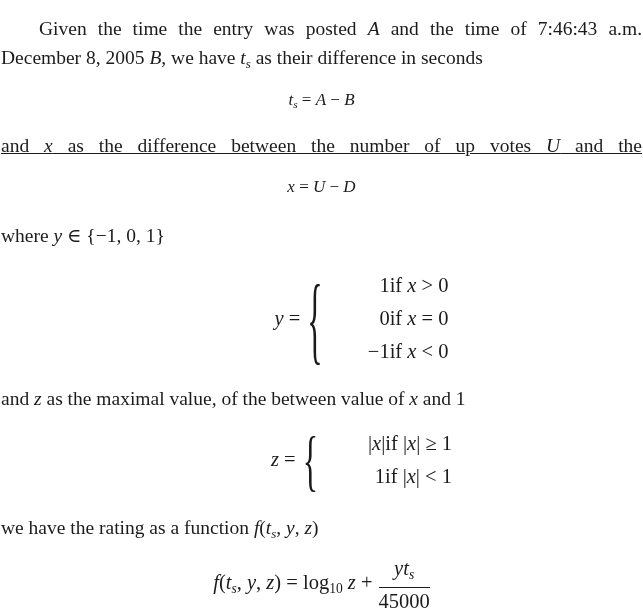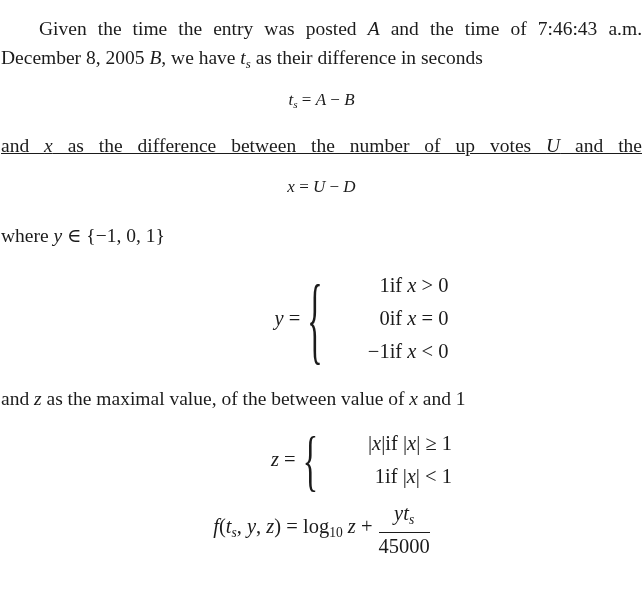--- a/index.html
+++ b/index.html
@@ -138,20 +138,21 @@
     <div class="cases">
       <span class="cases-lhs"><span class="it">z</span><span> = </span></span>
       <span class="brace two">{</span>
       <span class="cases-rows">
         <div class="cases-row"><span class="cases-val"><span>|</span><span class="it">x</span><span>|</span></span><span class="cases-cond"><span>if </span><span>|</span><span class="it">x</span><span>|</span><span> ≥ 1</span></span></div>
         <div class="cases-row"><span class="cases-val"><span>1</span></span><span class="cases-cond"><span>if </span><span>|</span><span class="it">x</span><span>|</span><span> &lt; 1</span></span></div>
       </span>
     </div>
   </div>
 
+  <div class="pline p5"><span>we have the rating as a function </span><span class="it">f</span><span>(</span><span class="it">t</span><span class="subit">s</span><span>, </span><span class="it">y</span><span>, </span><span class="it">z</span><span>)</span></div>
 
   <div class="eqf">
     <span class="eqf-main"><span class="it">f</span><span>(</span><span class="it">t</span><span class="subit">s</span><span>, </span><span class="it">y</span><span>, </span><span class="it">z</span><span>) = log</span><span class="sub">10</span><span> </span><span class="it">z</span><span> + </span></span>
     <span class="frac">
       <span class="frac-num"><span class="it">y</span><span class="it">t</span><span class="subit">s</span></span>
       <span class="frac-den">45000</span>
     </span>
   </div>
 
 </div>

